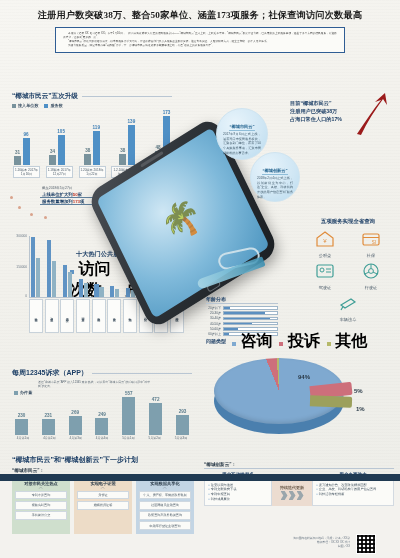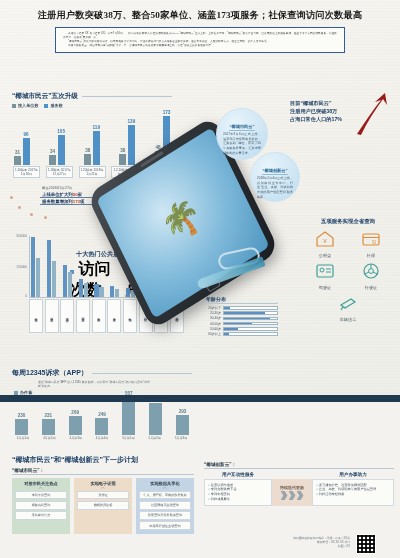--- a/index.html
+++ b/index.html
@@ -2,21 +2,21 @@
 <html><head>
 <meta charset="utf-8">
 <style>
   * { box-sizing: border-box; margin:0; padding:0; }
   body {
     width:400px; height:558px; overflow:hidden;
     font-family:"Liberation Sans", sans-serif;
     background:#f3f2ee;
     position:relative;
   }
-  #page { position:relative; width:400px; height:402px;
+  #page { position:relative; width:400px; height:481px;
     background:
       repeating-linear-gradient(0deg, rgba(0,0,0,0.012) 0 1px, transparent 1px 3px),
       linear-gradient(160deg,#f7f6f2 0%, #f2f1ec 45%, #eeeee9 100%);
   }
   
   .hdr-top { text-align:center; padding-top:9px; }
   .hdr-sub { font-family:"Liberation Serif", serif; font-weight:bold;
     font-size:9.2px; color:#1a1a1a; letter-spacing:.2px; }
   .hdr-title { font-family:"Liberation Serif", serif; font-weight:bold;
     font-size:22px; color:#111; letter-spacing:.5px; margin-top:1px; line-height:1.08;}
@@ -525,20 +525,42 @@
       <div>4月第1周</div>
       <div>4月第2周</div>
       <div>4月第3周</div>
       <div>4月第4周</div>
       <div>5月第1周</div>
       <div>5月第2周</div>
       <div>5月第3周</div>
     </div>
   </div>
 
+  <div id="pie">
+    <div style="display:flex; align-items:center; gap:6px;">
+      <div class="pt">问题类型</div>
+      <div class="plg">
+        <span class="lg"><i class="sw" style="background:#7fa9d0"></i>
+          <b>咨询</b></span>
+        <span class="lg"><i class="sw" style="background:#cd6f7b"></i>
+          <b>投诉</b></span>
+        <span class="lg"><i class="sw" style="background:#b6b96a"></i>
+          <b>其他</b></span>
+      </div>
+    </div>
+    <div class="pie-wrap">
+      <div class="pie-side"></div>
+      <div class="pie-top"></div>
+      <div class="pie-slice-r"></div>
+      <div class="pie-slice-r2"></div>
+      <div class="plab" style="left:84px; top:22px;">94%</div>
+      <div class="plab" style="left:140px; top:36px;">5%</div>
+      <div class="plab" style="left:142px; top:54px;">1%</div>
+    </div>
+  </div>
 
   <div id="plans">
     <div class="pt1">“椰城市民云”和“椰城创新云”下一步计划</div>
     <div class="pt2">“椰城市民云”：</div>
     <div class="boxes">
       <div class="pbox g">
         <div class="ph">对接市民关注热点</div>
         <div class="brace">︵</div>
         <div class="pi">专利水质查询</div>
         <div class="pi">视频实时查询</div>

